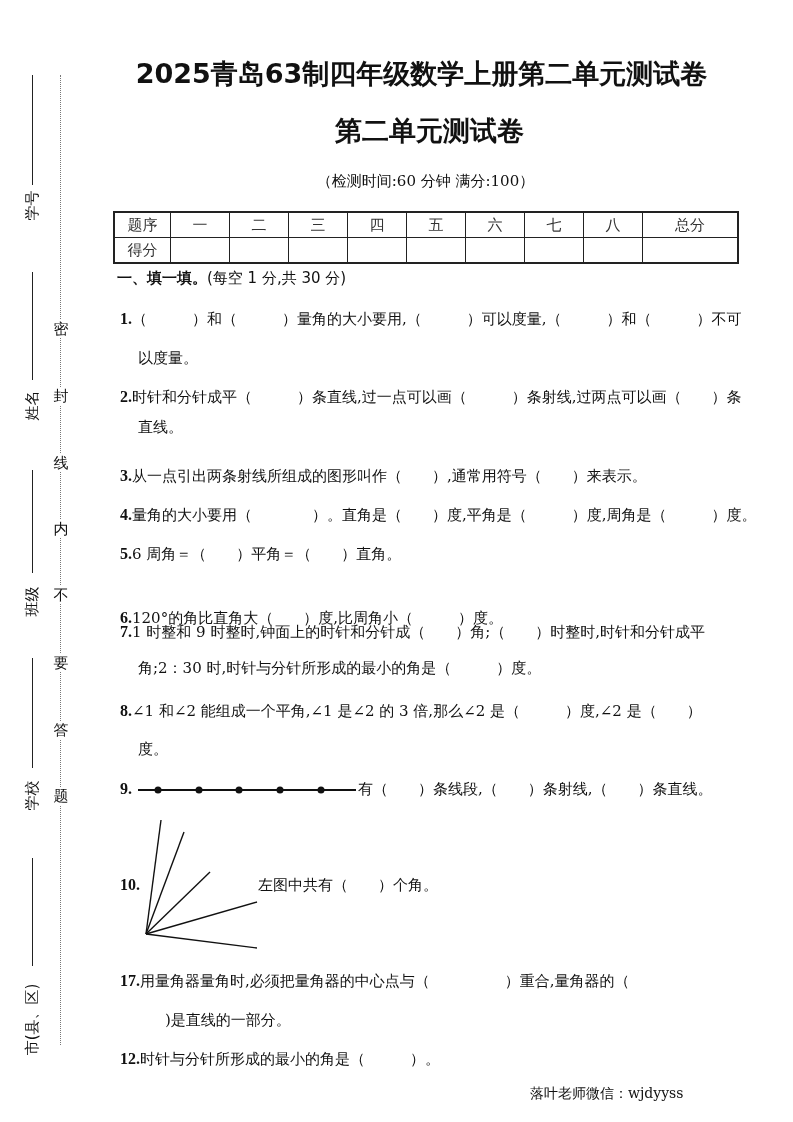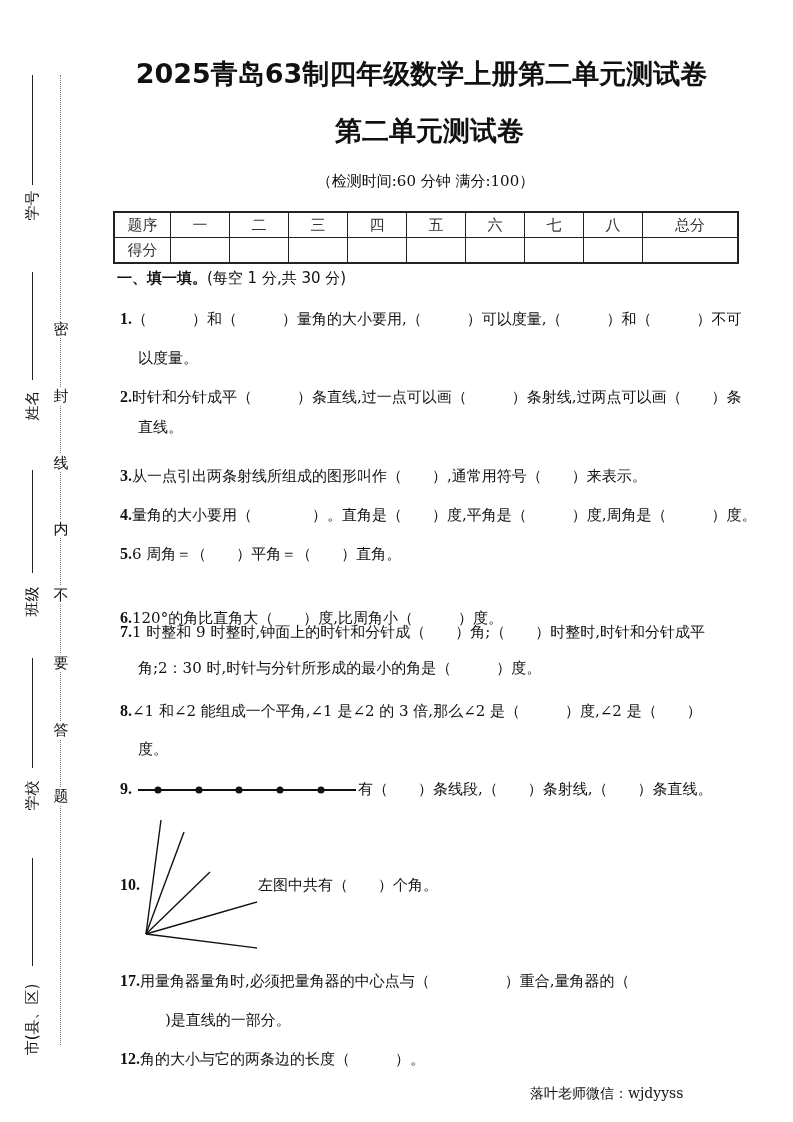--- a/index.html
+++ b/index.html
@@ -153,16 +153,16 @@
   <line x1="6" y1="119" x2="117" y2="133" stroke="#111" stroke-width="1.4"></line>
 </svg>
 <div class="q" style="top:875px;left:258px">左图中共有（　　）个角。</div>
 
 <div class="q" style="top:971px">
   <span class="num">17.</span><span>用量角器量角时,必须把量角器的中心点与（　　　　　）重合,量角器的（</span>
 </div>
 <div class="cont" style="top:1010px;left:150px">　)是直线的一部分。</div>
 
 <div class="q" style="top:1049px">
-  <span class="num">12.</span><span>角的大小与它的两条边的长度（　　　）。</span>
+  <span class="num">12.</span><span>时针与分针所形成的最小的角是（　　　）。</span>
 </div>
 
 <div class="footer">落叶老师微信：wjdyyss</div>
 
 </body></html>

